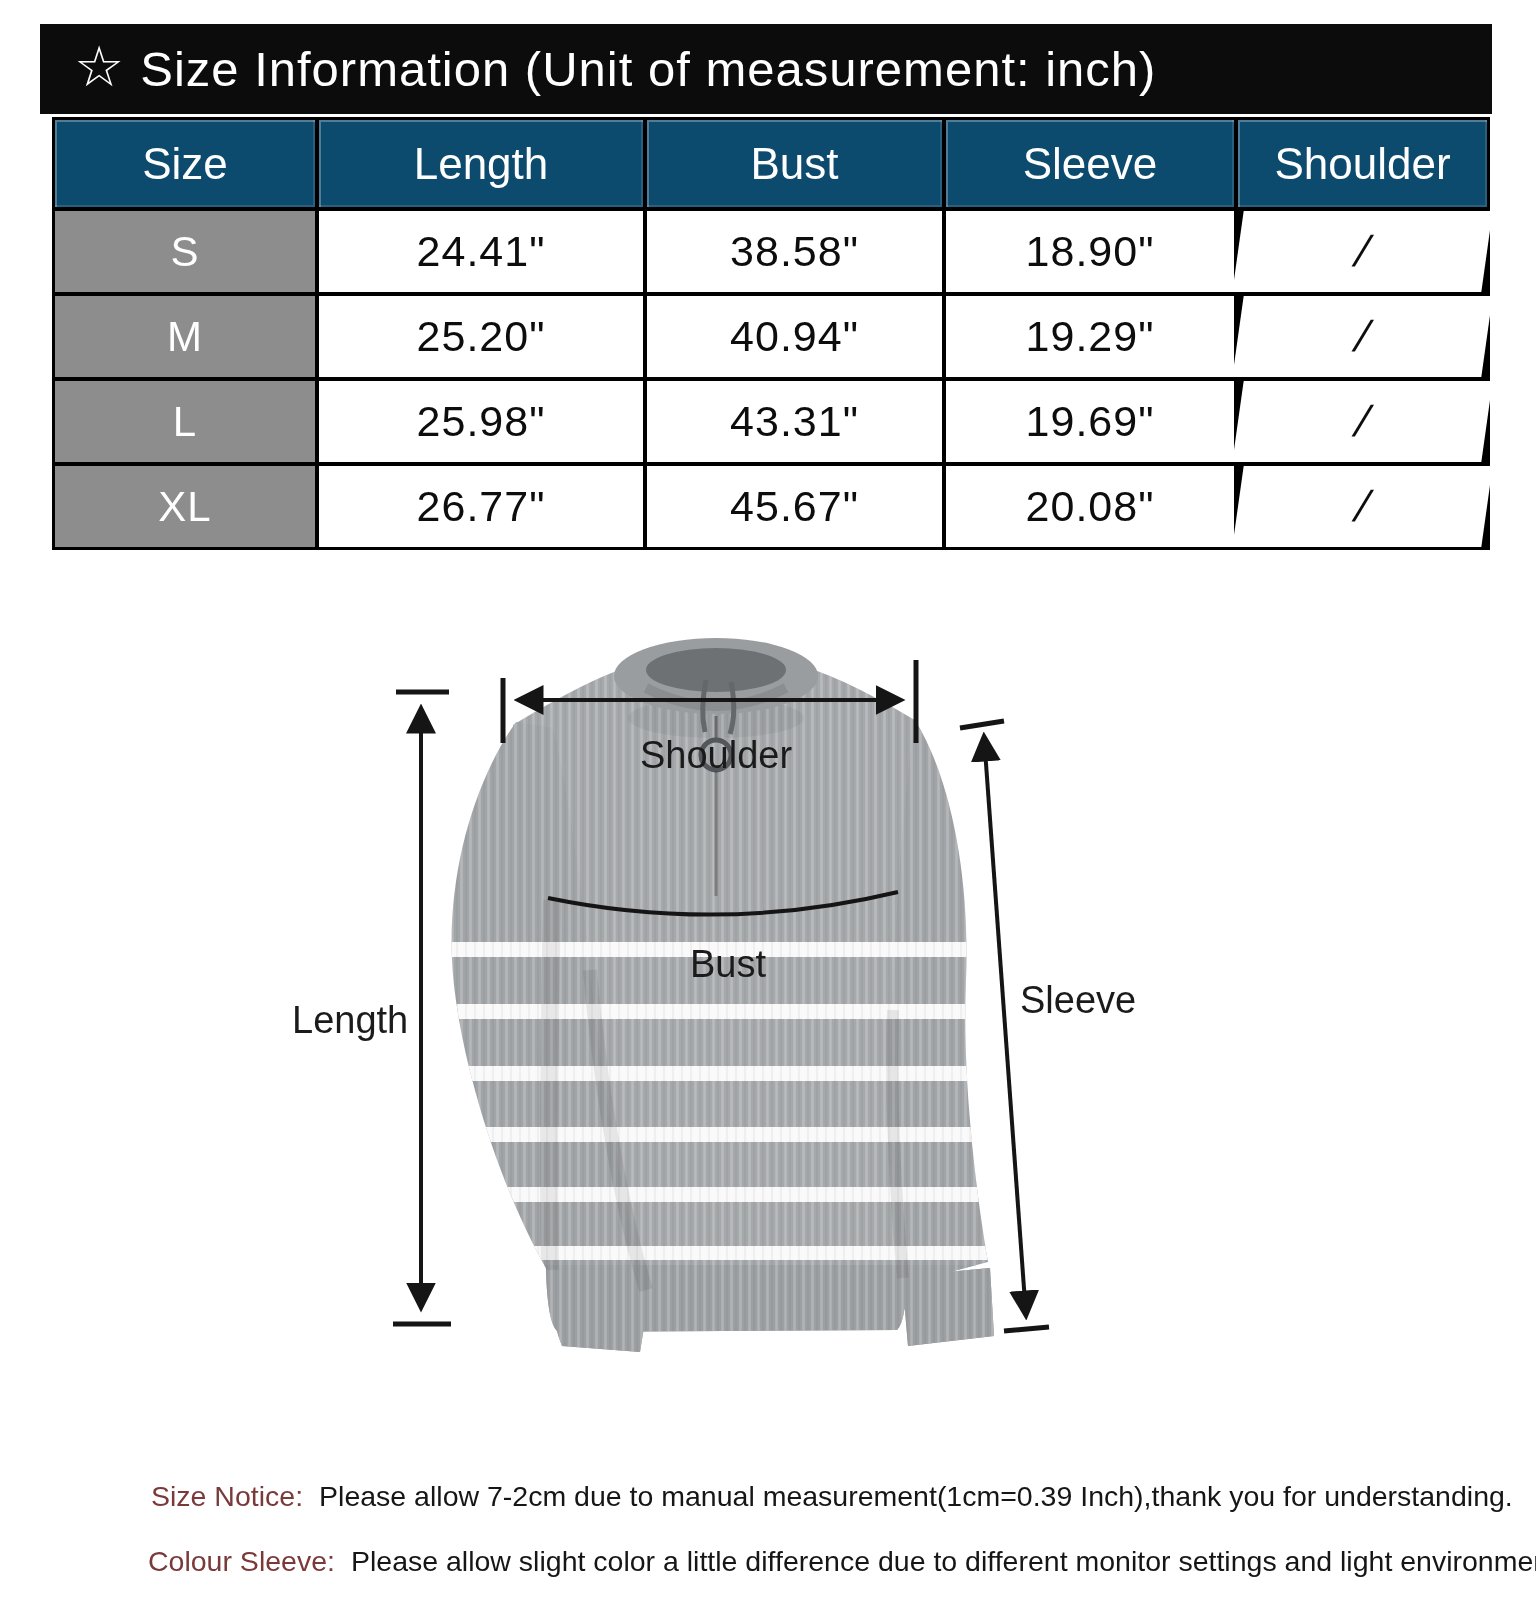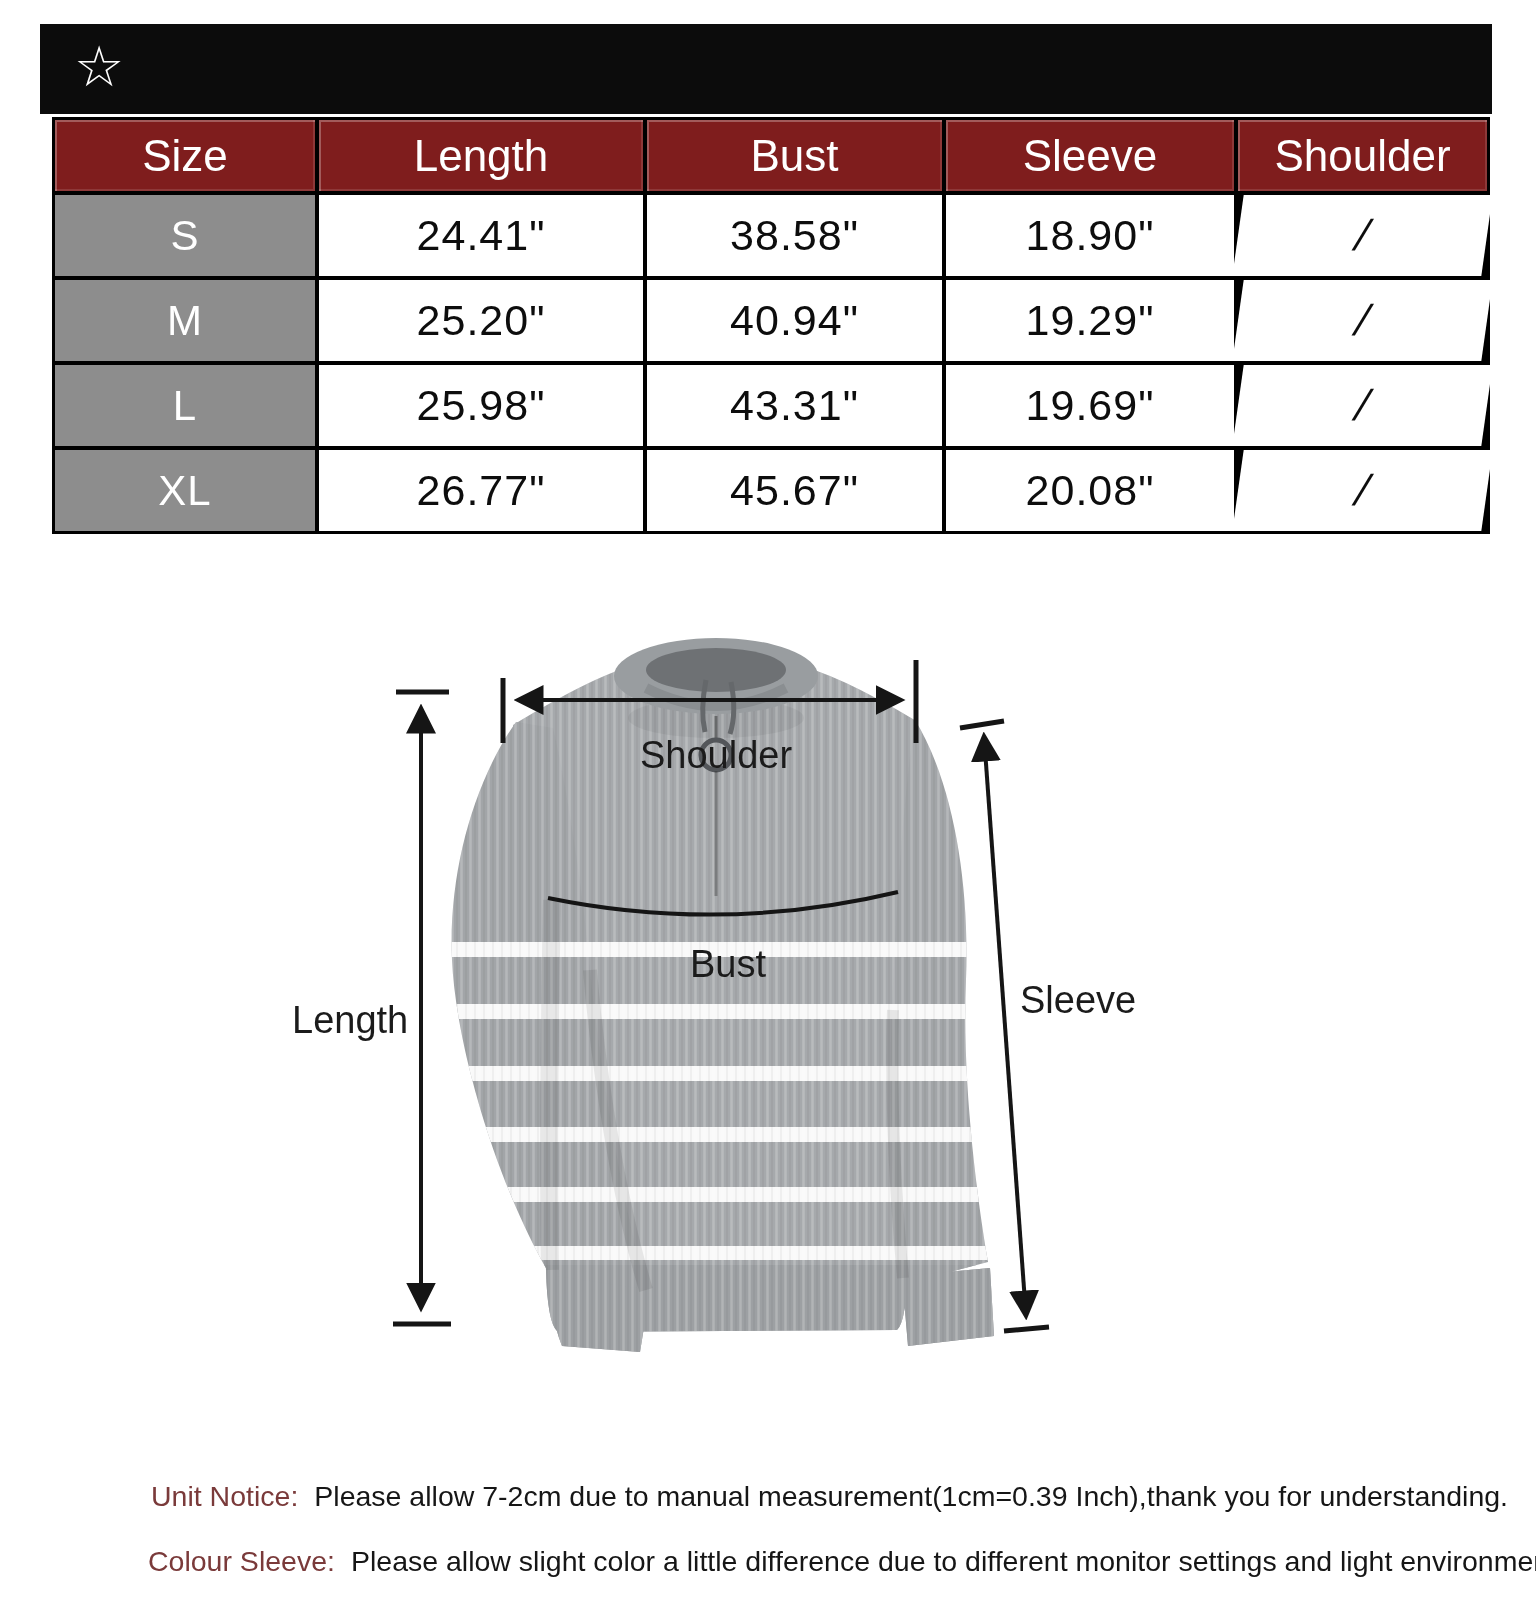--- a/index.html
+++ b/index.html
@@ -24,21 +24,21 @@
   .trow { display:flex; }
   .trow + .trow { margin-top:4px; }
   .cell {
     display:flex; align-items:center; justify-content:center;
     box-sizing:border-box; background:#ffffff;
   }
   .cell + .cell { margin-left:4px; }
   .c0 { width:260px; } .c1 { width:324px; } .c2 { width:295px; }
   .c3 { width:288px; } .c4 { flex:1; }
   .thead .cell {
-    height:71px; background:#7f1d1d; color:#ffffff; font-size:44px;
+    height:87px; background:#0c4a6e; color:#ffffff; font-size:44px;
     box-shadow:inset 2px 2px 0 rgba(255,255,255,.28), inset -2px -2px 0 rgba(255,255,255,.12);
   }
   .tdata .cell { height:81px; font-size:43px; color:#0d0d0d; letter-spacing:1px; }
   .tdata .cell.size-cell { background:#8d8d8d; color:#ffffff; font-size:42px; }
   .tdata .slash { font-style:italic; transform:skewX(-8deg); }
 
   
   .diagram { position:absolute; left:0; top:630px; width:1536px; height:745px; }
   .diagram svg { display:block; }
   .measure-label { font-family:"Liberation Sans","DejaVu Sans",sans-serif; font-size:38px; fill:#1b1b1b; }
@@ -49,20 +49,21 @@
   .notice-size { left:151px; top:1480px; }
   .notice-colour { left:148px; top:1545px; }
 </style>
 </head>
 <body>
 
 <div class="page">
 
   <div class="title-bar">
     <span class="star">☆</span>
+    <span class="title-text">Size Information  (Unit of measurement: inch)</span>
   </div>
 
   <div class="size-table">
     <div class="trow thead">
       <div class="cell c0">Size</div>
       <div class="cell c1">Length</div>
       <div class="cell c2">Bust</div>
       <div class="cell c3">Sleeve</div>
       <div class="cell c4">Shoulder</div>
     </div>
@@ -185,19 +186,19 @@
       </g>
 
       <text class="measure-label" x="716" y="138" text-anchor="middle">Shoulder</text>
       <text class="measure-label" x="728" y="347" text-anchor="middle">Bust</text>
       <text class="measure-label" x="292" y="403" text-anchor="start">Length</text>
       <text class="measure-label" x="1020" y="383" text-anchor="start">Sleeve</text>
     </svg>
   </div>
 
   <div class="notice notice-size">
-    <span class="notice-label">Unit Notice:</span><span class="notice-text">Please allow 7-2cm due to manual measurement(1cm=0.39 Inch),thank you for understanding.</span>
+    <span class="notice-label">Size Notice:</span><span class="notice-text">Please allow 7-2cm due to manual measurement(1cm=0.39 Inch),thank you for understanding.</span>
   </div>
   <div class="notice notice-colour">
     <span class="notice-label">Colour Sleeve:</span><span class="notice-text">Please allow slight color  a little difference due to different monitor settings and light environment.</span>
   </div>
 
 </div>
 
 </body></html>

